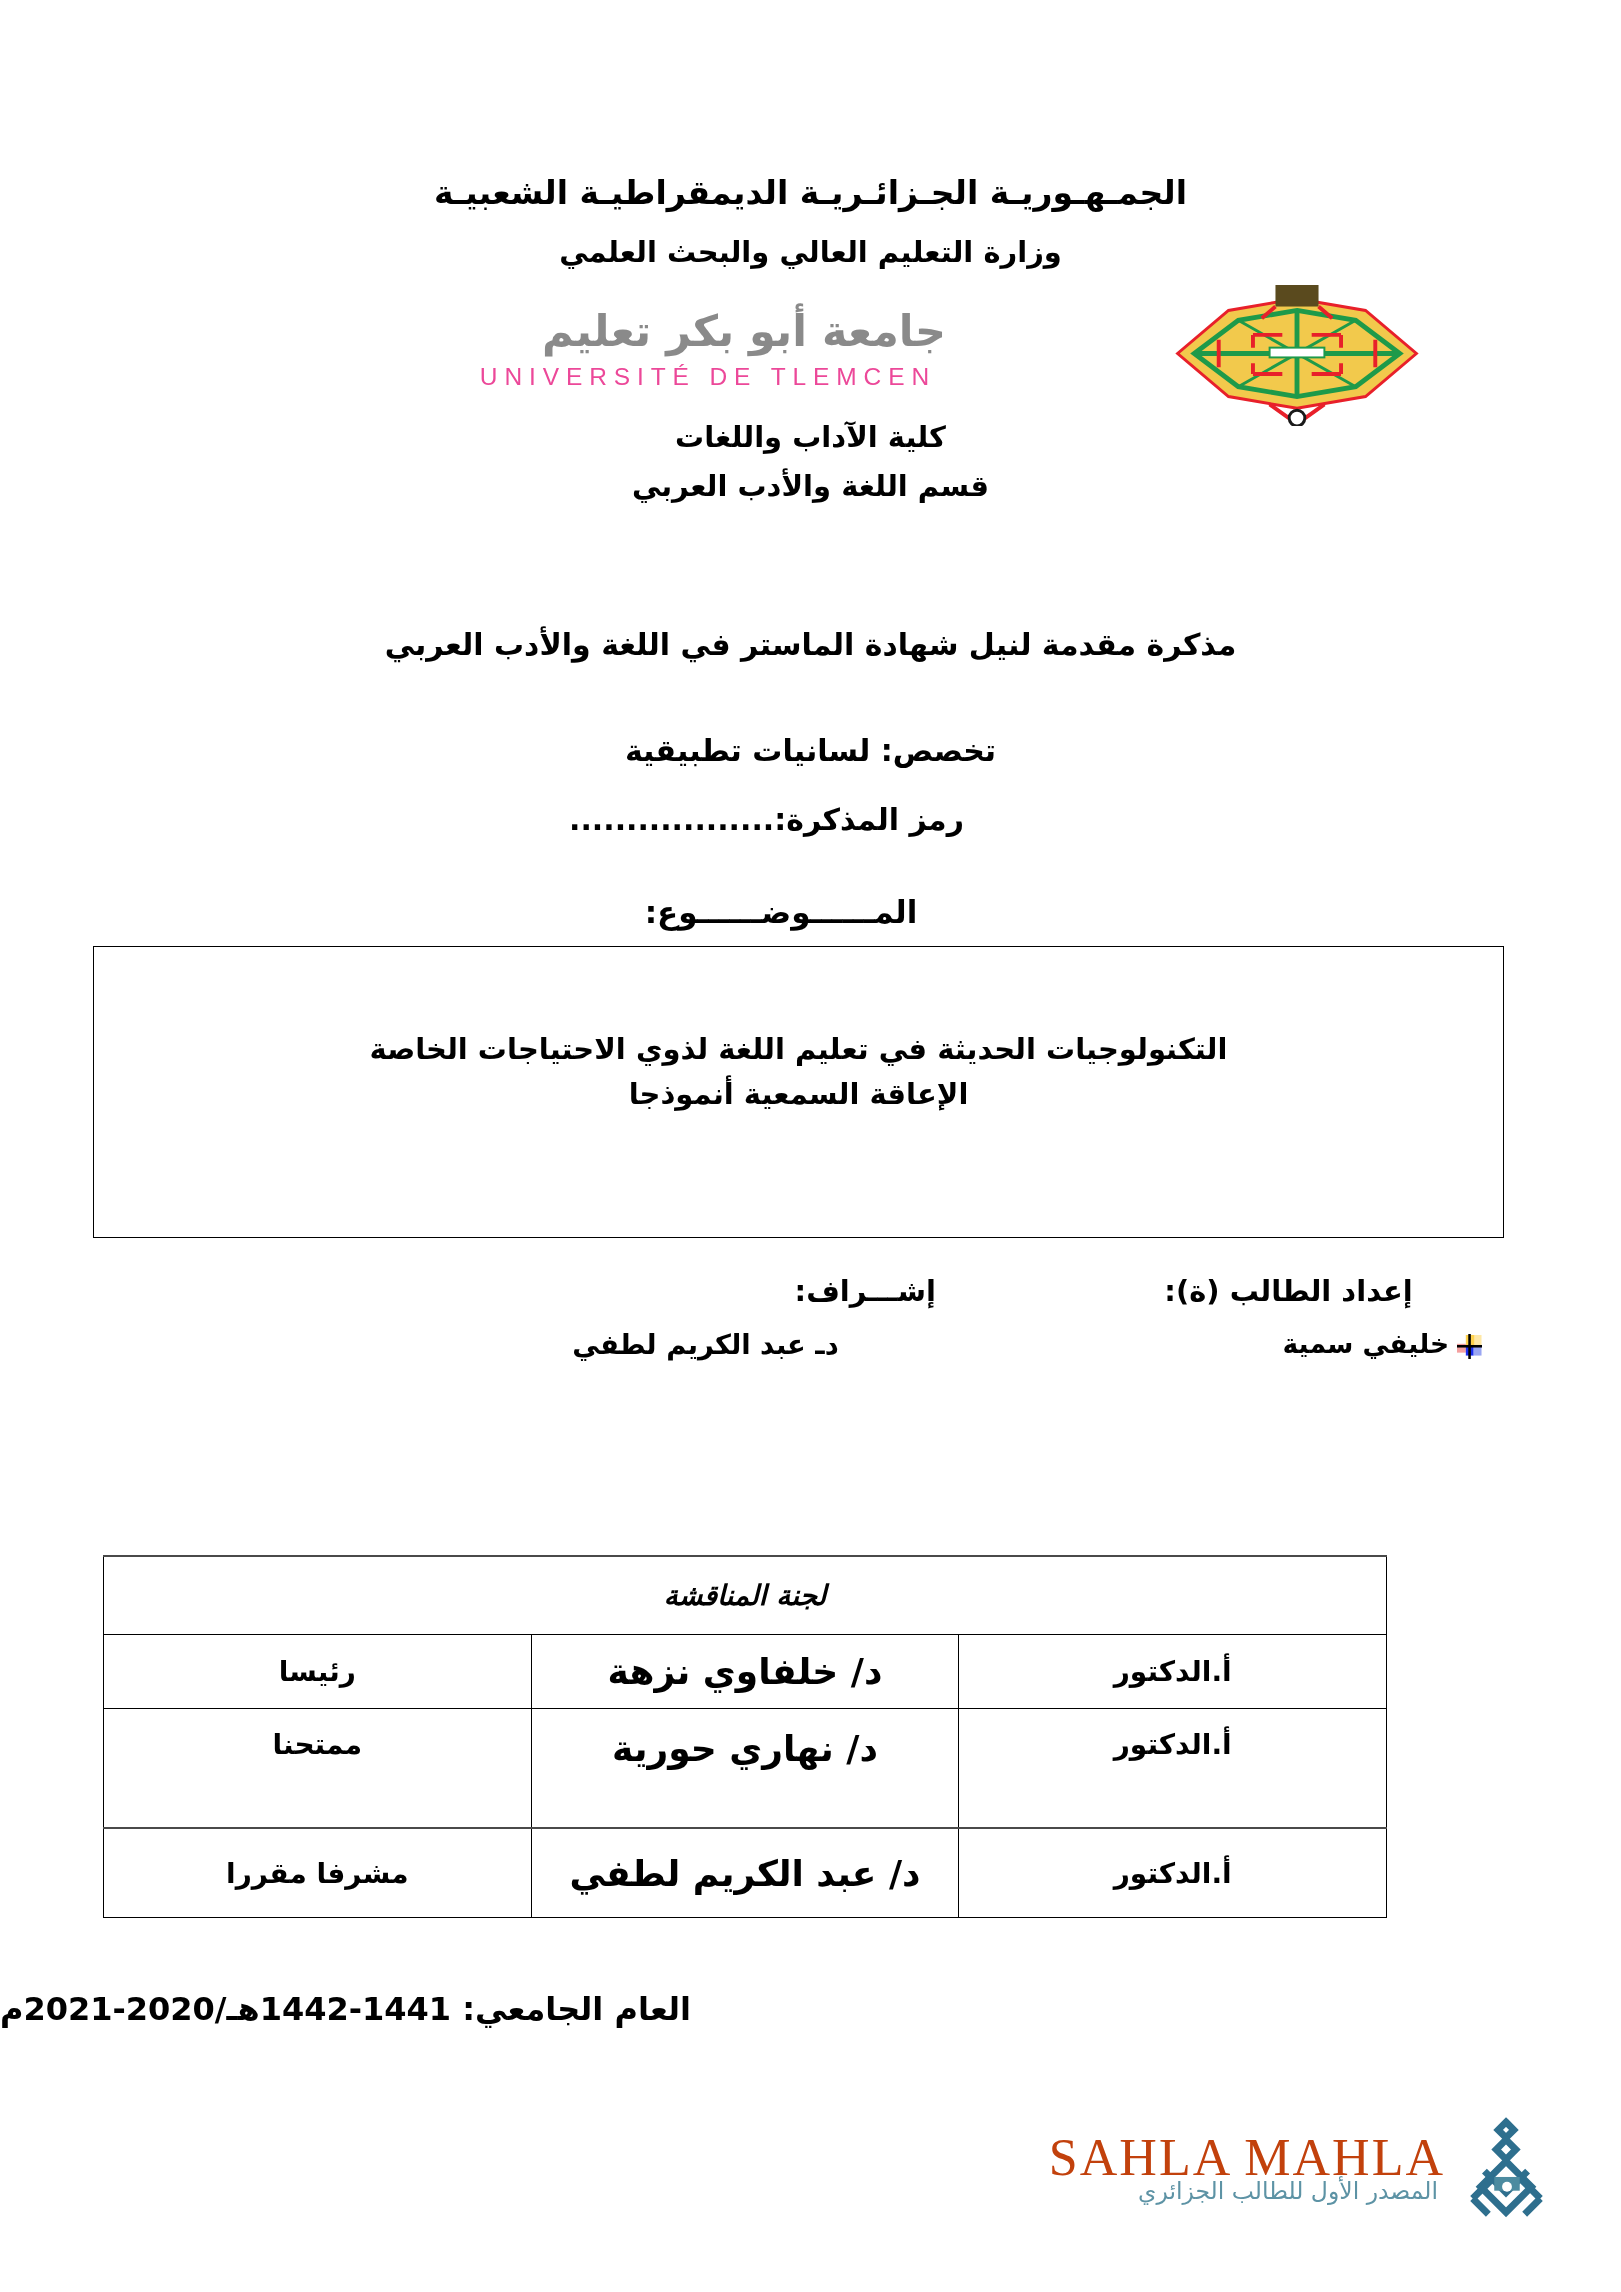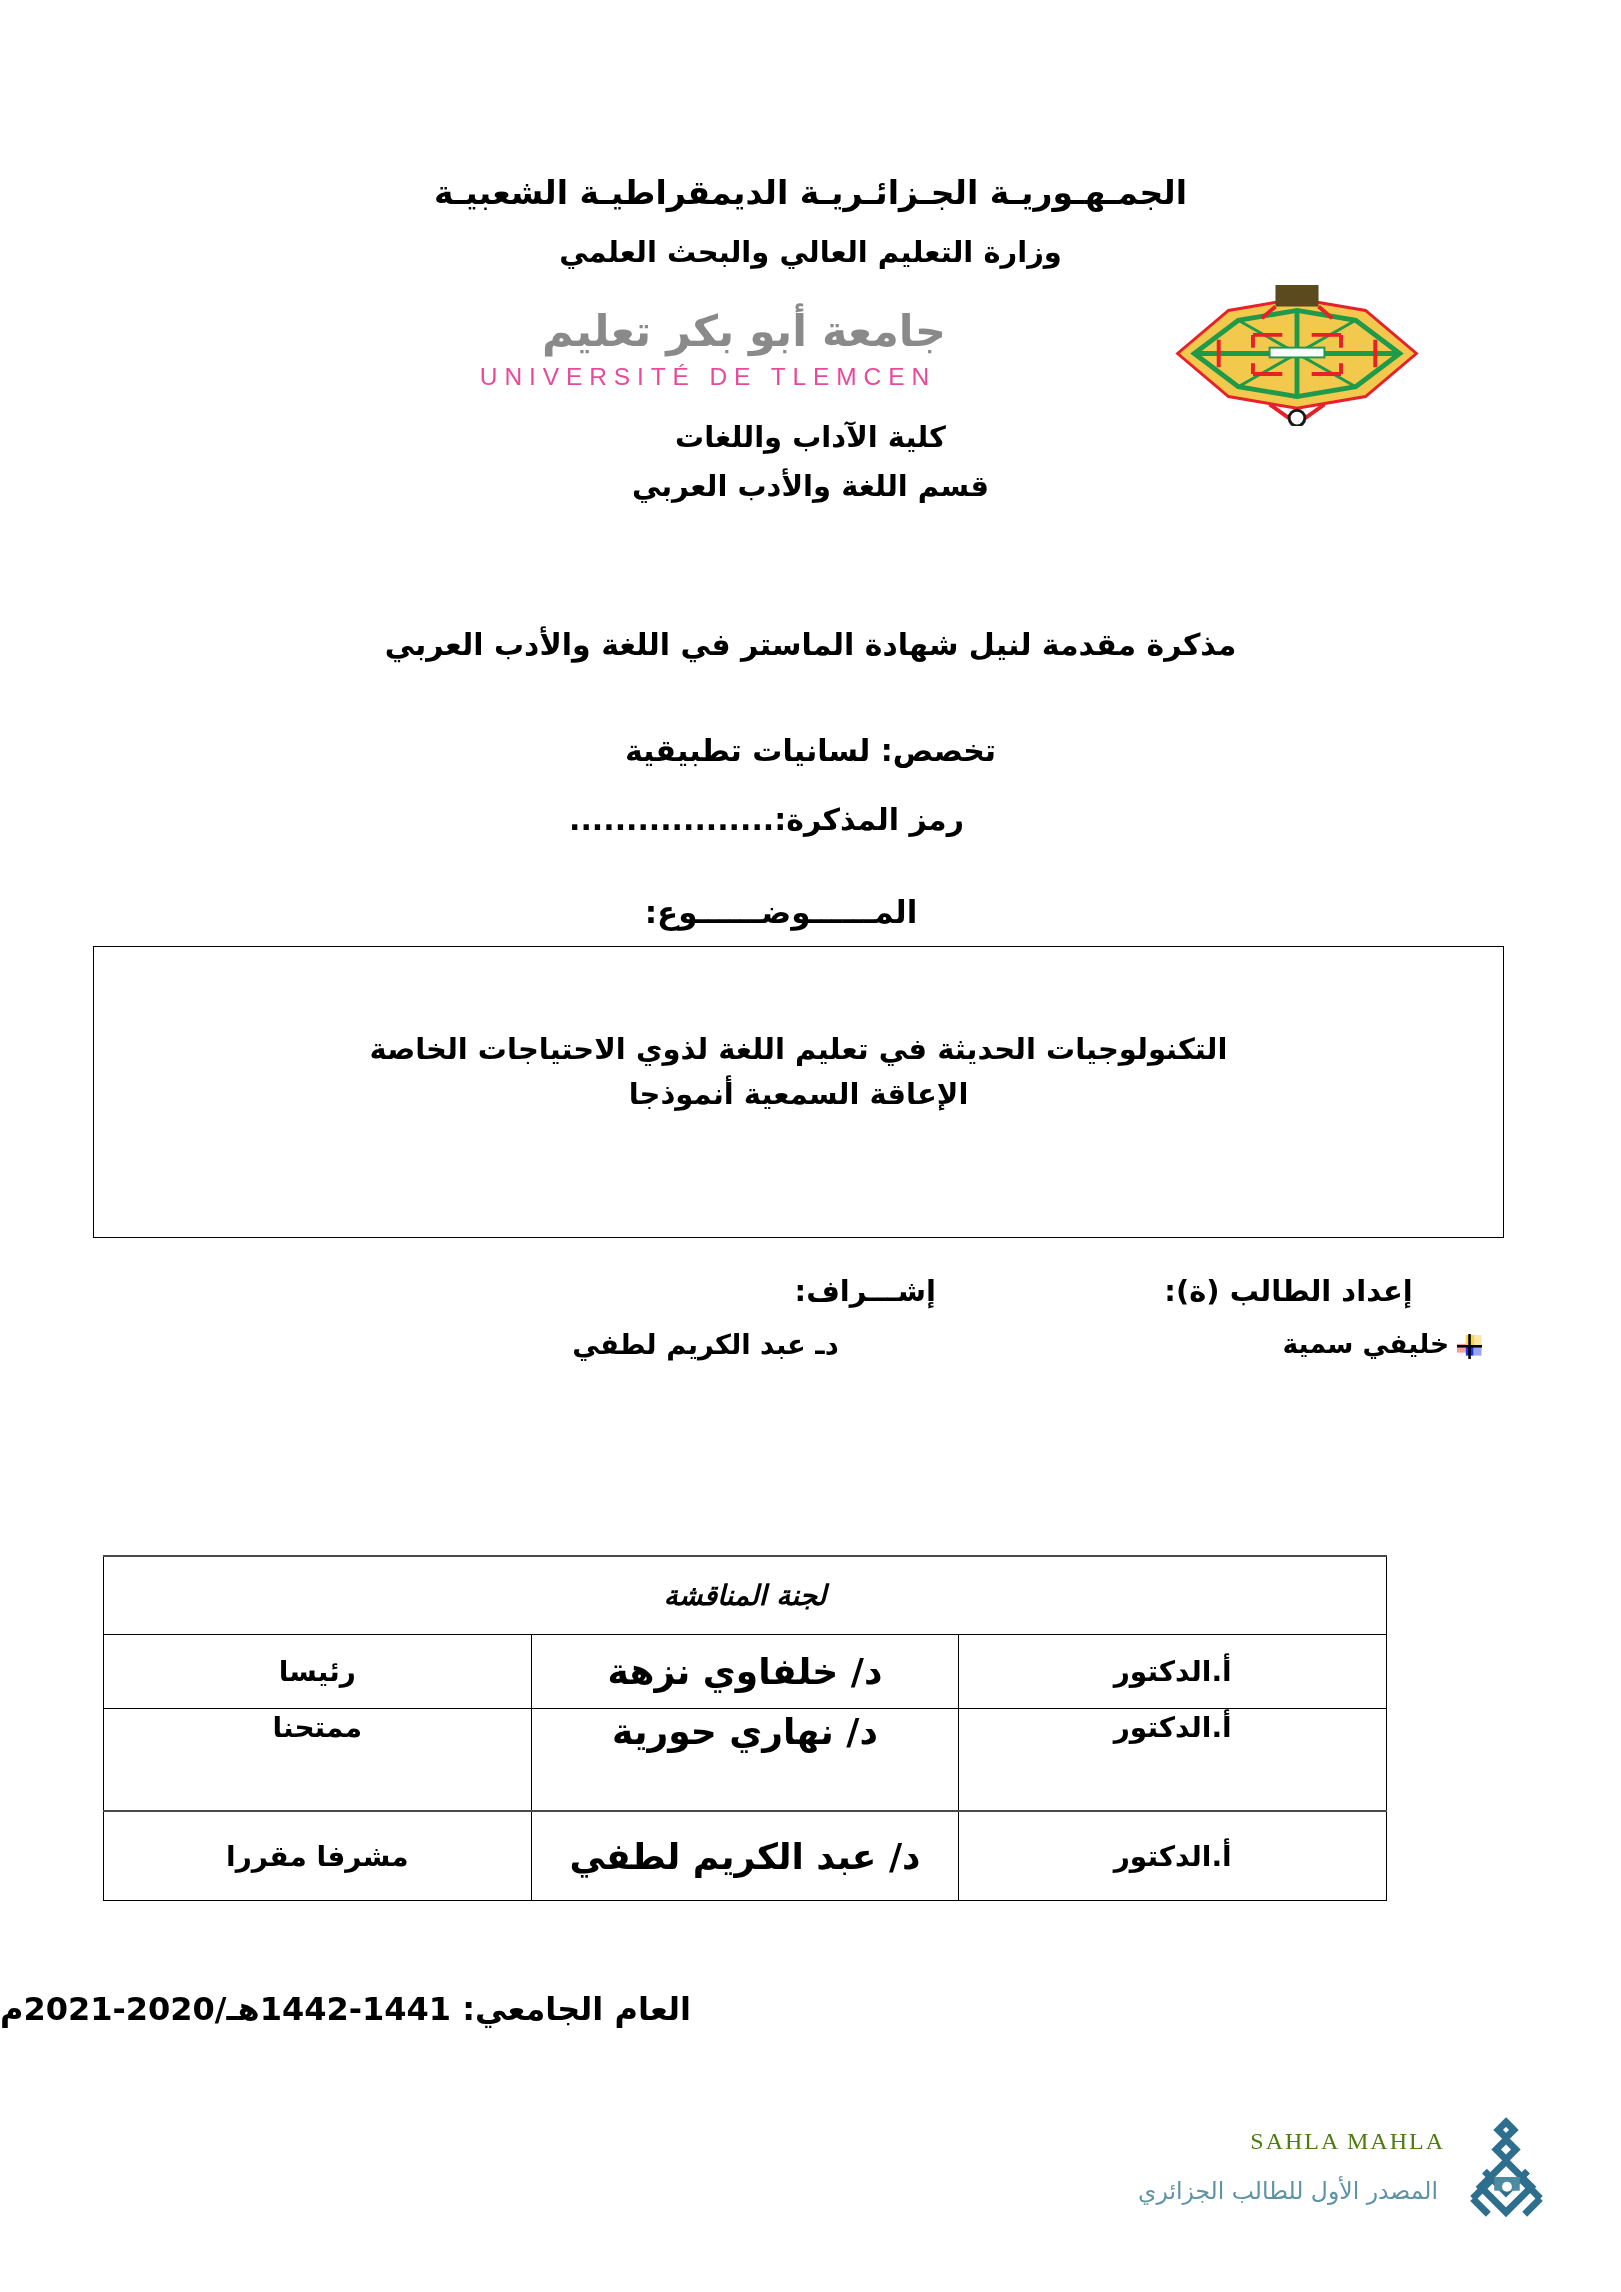--- a/index.html
+++ b/index.html
@@ -261,21 +261,21 @@
     font-size: 28px;
   }
   .committee .c-name {
     font-size: 36px;
   }
   .committee .c-role {
     width: 257px;
     font-size: 28px;
   }
   .row-a td { height: 61px; }
-  .row-b td { height: 94px; vertical-align: top; padding-top: 2px; }
+  .row-b td { height: 94px; vertical-align: top; padding-top: 19px; }
   .row-c td { height: 76px; border-top: 2.9px solid #4a4a4a; }
 
   
   .acad-year {
     position: absolute;
     top: 1990px;
     left: 0;
     width: 100%;
     text-align: left;
     font-size: 32px;
@@ -287,23 +287,23 @@
     position: absolute;
     top: 2122px;
     left: 1088px;
     width: 470px;
     height: 137px;
   }
   .wm-en {
     position: absolute;
     top: 5.9px;
     right: 113px;
-    font-size: 24px;
+    font-size: 52px;
     letter-spacing: 2px;
-    color: #4d7c0f;
+    color: #c2410c;
     direction: ltr;
     white-space: nowrap;
     font-family: "Liberation Serif", "DejaVu Serif", serif;
   }
   .wm-ar {
     position: absolute;
     top: 55px;
     right: 120px;
     font-size: 23.5px;
     color: #5d93a5;

